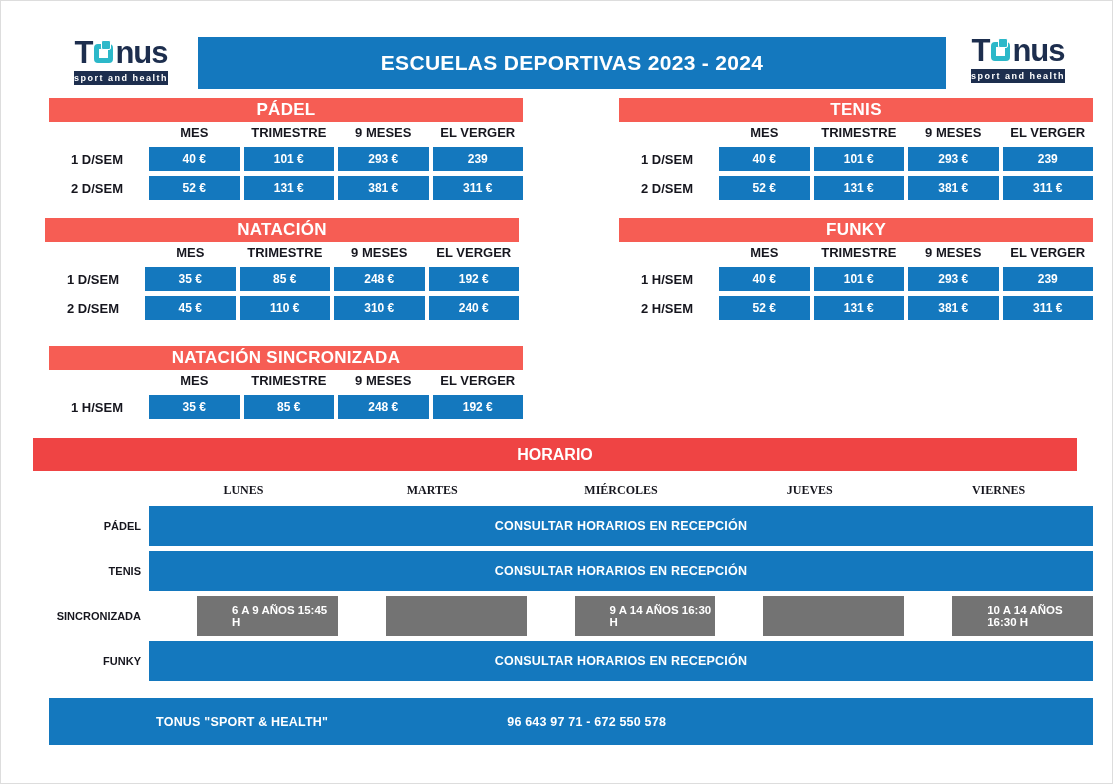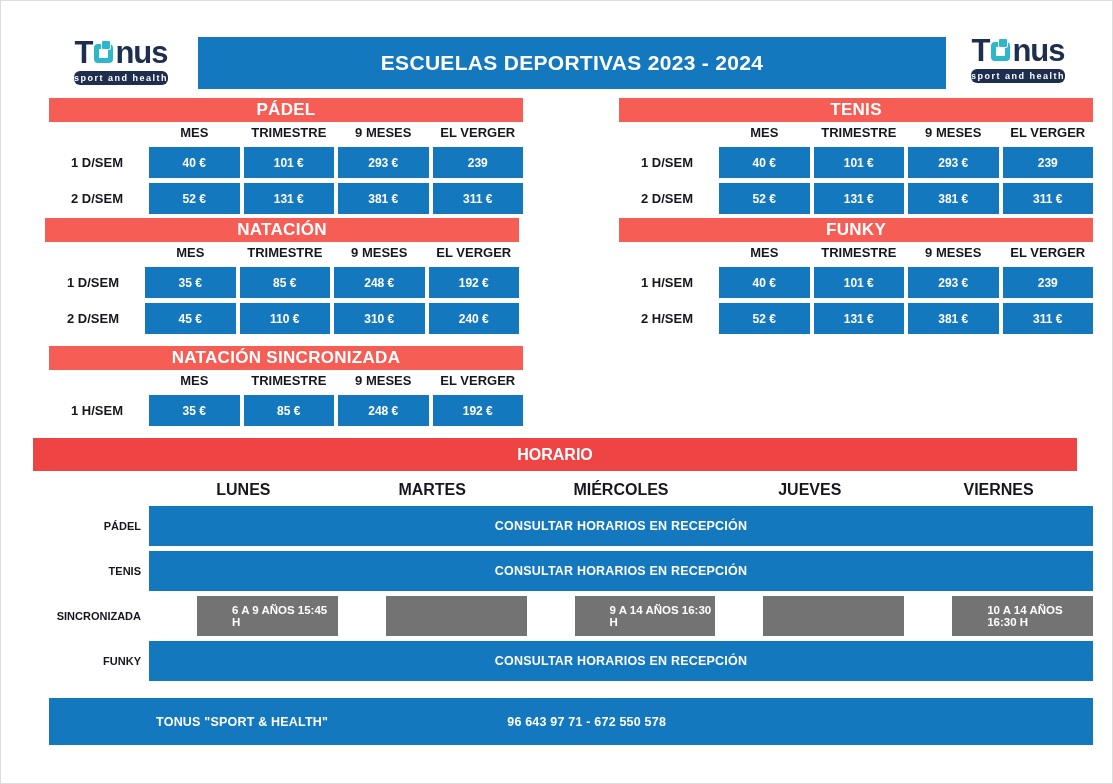--- a/index.html
+++ b/index.html
@@ -8,36 +8,36 @@
     border:1px solid #ddd;box-sizing:border-box;overflow:hidden;
     font-family:"Liberation Sans",sans-serif;color:#16161e;
   }
   
   .logo{position:absolute;width:140px;display:flex;flex-direction:column;align-items:center;background:#fff;}
   .logo-left{left:50px;top:36px;}
   .logo-right{left:947px;top:34px;}
   .logo-word{font-weight:800;font-size:31px;letter-spacing:-1px;color:#1d2e4e;line-height:32px;display:flex;align-items:center;}
   .logo-o{position:relative;display:inline-block;width:19px;height:19px;border:5px solid #2cb8c9;border-radius:4px;box-sizing:border-box;margin:0 2px;}
   .logo-o::after{content:"";position:absolute;top:-9px;right:-3px;width:8px;height:8px;background:#2cb8c9;border-radius:2px;border:1px solid #fff;}
-  .logo-bar{margin-top:2px;background:#1d2e4e;color:#fff;font-size:9px;font-weight:bold;letter-spacing:1.5px;padding:2px 0;border-radius:6px;white-space:nowrap;}
+  .logo-bar{margin-top:2px;background:#1d2e4e;color:#fff;font-size:9px;font-weight:bold;letter-spacing:1.5px;padding:2px 0;border-radius:0;white-space:nowrap;}
   .title-banner{
     position:absolute;left:197px;top:36px;width:748px;height:52px;background:#1478be;
     color:#fff;font-weight:bold;font-size:21px;display:flex;align-items:center;justify-content:center;letter-spacing:.3px;
   }
   
   .price-table{position:absolute;width:474px;}
   .pt-banner{height:24px;background:#f65d54;color:#fff;font-weight:bold;font-size:17px;display:flex;align-items:center;justify-content:center;letter-spacing:.3px;}
   .pt-grid{display:grid;grid-template-columns:96px repeat(4,1fr);column-gap:4px;row-gap:5px;margin-top:0;}
   .pt-colhead{height:20px;display:flex;align-items:center;justify-content:center;font-weight:bold;font-size:13px;}
   .pt-rowlabel{display:flex;align-items:center;justify-content:center;font-weight:bold;font-size:13px;}
-  .pt-cell{height:31px;background:#1478be;color:#fff;font-weight:bold;font-size:12px;display:flex;align-items:center;justify-content:center;}
+  .pt-cell{height:24px;background:#1478be;color:#fff;font-weight:bold;font-size:12px;display:flex;align-items:center;justify-content:center;}
   
   .horario-banner{position:absolute;left:32px;top:437px;width:1044px;height:33px;background:#ef4444;color:#fff;font-weight:bold;font-size:16px;display:flex;align-items:center;justify-content:center;}
   .day-head{position:absolute;left:48px;top:478px;width:1044px;display:grid;grid-template-columns:100px repeat(5,1fr);}
-  .day{height:22px;display:flex;align-items:center;justify-content:center;font-weight:bold;font-size:16px;}
+  .day{height:22px;display:flex;align-items:center;justify-content:center;font-weight:bold;font-size:12px;font-family:Liberation Serif, serif;}
   .horario-rows{position:absolute;left:48px;top:505px;width:1044px;display:flex;flex-direction:column;gap:5px;}
   .h-row{display:grid;height:40px;}
   .h-row-full{grid-template-columns:100px 1fr;}
   .h-row-cells{grid-template-columns:100px repeat(5,1fr);column-gap:5px;gap:48px;}
   .h-label{display:flex;align-items:center;justify-content:flex-end;padding-right:8px;font-weight:bold;font-size:11px;}
   .h-full{background:#1478be;color:#fff;font-weight:bold;font-size:12.5px;display:flex;align-items:center;justify-content:center;letter-spacing:.2px;}
   .h-cell{background:#737373;color:#fff;font-weight:bold;font-size:11.5px;display:flex;align-items:center;justify-content:center;padding-left:35px;}
   
   .footer{position:absolute;left:48px;top:697px;width:1044px;height:47px;background:#1478be;display:grid;grid-template-columns:37% 29% 34%;}
   .f-item{display:flex;align-items:center;justify-content:center;color:#fff;font-weight:bold;font-size:12.5px;letter-spacing:.2px;}

